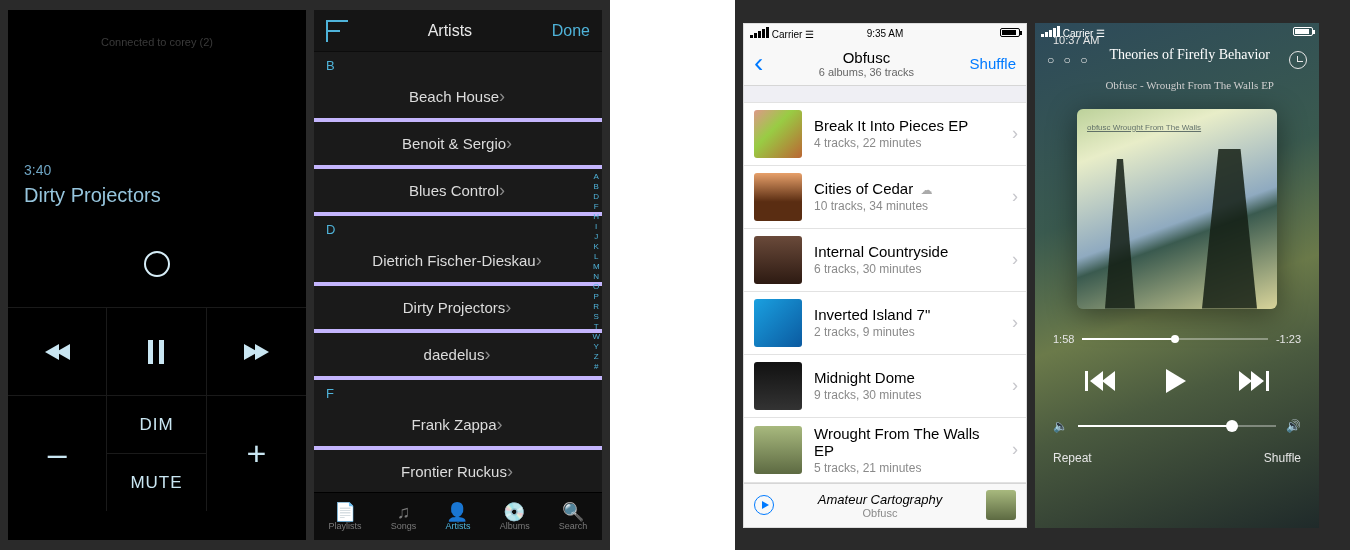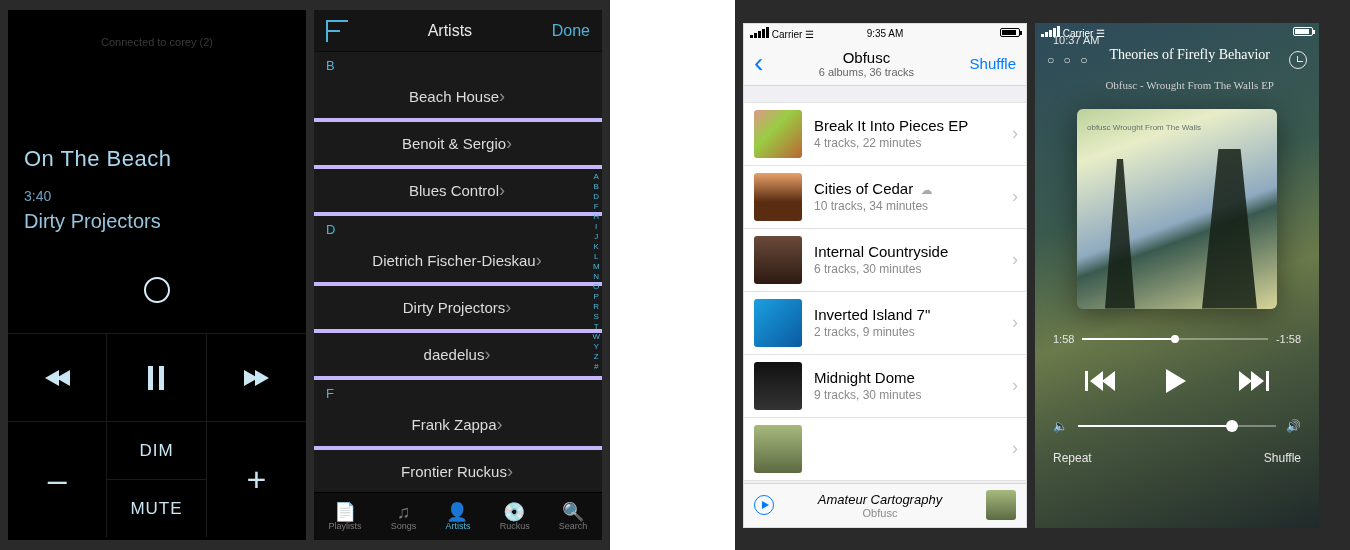--- a/index.html
+++ b/index.html
@@ -208,21 +208,21 @@
   .p4 .cover {
     width:200px; height:200px; border-radius:6px;
     background: linear-gradient(160deg,#bcd19a 0%, #e8edc8 20%, #8faac0 55%, #3a5a4f 62%, #d8d49a 100%);
     position:relative; box-shadow:0 6px 30px rgba(0,0,0,.45);
   }
   .p4 .cover::before, .p4 .cover::after{
     content:""; position:absolute; bottom:0; background:rgba(20,30,20,.85);
   }
   .p4 .cover::before{left:28px; width:30px; height:150px; clip-path: polygon(40% 0, 60% 0, 100% 100%, 0 100%);}
   .p4 .cover::after{right:20px; width:55px; height:160px; clip-path: polygon(30% 0, 70% 0, 100% 100%, 0 100%);}
-  .p4 .cover .lbl{position:absolute;left:10px;top:14px;font-size:8px;color:#455;opacity:.8;}
+  .p4 .cover .lbl{position:absolute;left:10px;top:14px;font-size:8px;color:#455;opacity:.8;text-decoration:underline;}
   .p4 .time { display:flex; align-items:center; gap:8px; padding:14px 18px 0; font-size:11px; color:#e6e6e6;}
   .p4 .track { flex:1; height:2px; background:rgba(255,255,255,.35); position:relative; }
   .p4 .track .prog { position:absolute; left:0; top:0; bottom:0; width:50%; background:#fff; }
   .p4 .track .knob { position:absolute; left:50%; top:-3px; width:8px;height:8px; background:#fff; border-radius:50%; transform:translateX(-50%);}
   .p4 .ctrls { display:flex; justify-content:space-around; align-items:center; padding:24px 30px 6px; }
   .p4 .cbtn { width:28px; height:24px; position:relative; }
   .p4 .c-prev::before,.p4 .c-prev::after,
   .p4 .c-next::before,.p4 .c-next::after{
     content:"";position:absolute;top:2px;
     border-top:10px solid transparent;border-bottom:10px solid transparent;
@@ -240,21 +240,20 @@
   .p4 .vtrack .knob{position:absolute;left:78%;top:-5px;width:12px;height:12px;background:#fff;border-radius:50%;transform:translateX(-50%);}
   .p4 .spk { font-size:12px; color:#e6e6e6; }
   .p4 .foot { display:flex; justify-content:space-between; padding:18px 18px 0; font-size:12px; color:#e6e6e6; }
 </style>
 </head>
 <body>
 
 <div class="phone p1">
   <div class="connected">Connected to corey (2)</div>
   <div class="nowplaying">
-    <div class="np-title">On The Beach</div>
     <div class="np-time">3:40</div>
     <div class="np-artist">Dirty Projectors</div>
   </div>
   <div class="ring-row">
     <span class="ring"></span>
   </div>
   <div class="grid">
     <div class="cell prev"></div>
     <div class="cell">
         <div class="pause">
@@ -336,21 +335,21 @@
         <span>W</span>
         <span>Y</span>
         <span>Z</span>
         <span>#</span>
       </div>
   </div>
   <div class="tabbar" id="p2-tabs">
       <div class="tab"><span class="ticon">📄</span><span>Playlists</span></div>
       <div class="tab"><span class="ticon">♫</span><span>Songs</span></div>
       <div class="tab active"><span class="ticon">👤</span><span>Artists</span></div>
-      <div class="tab"><span class="ticon">💿</span><span>Ruckus</span></div>
+      <div class="tab"><span class="ticon">💿</span><span>Albums</span></div>
       <div class="tab"><span class="ticon">🔍</span><span>Search</span></div>
     </div>
 </div>
 
 <div class="white-gap"></div>
 
 <div class="phone p3">
   <div class="status">
     <span><span class="sig">
           <i></i>
@@ -406,20 +405,24 @@
       <div class="arow">
         <div class="art a5"></div>
         <div class="atxt">
           <div class="atitle">Midnight Dome</div>
           <div class="asub">9 tracks, 30 minutes</div>
         </div>
         <span class="chev">›</span>
       </div>
       <div class="arow">
         <div class="art a6"></div>
+        <div class="atxt">
+          <div class="atitle">Wrought From The Walls EP</div>
+          <div class="asub">5 tracks, 21 minutes</div>
+        </div>
         <span class="chev">›</span>
       </div>
     </div>
   <div class="npbar">
     <span class="play"></span>
     <div class="mid">
       <div class="t">Amateur Cartography</div>
       <div class="s">Obfusc</div>
     </div>
     <span class="mini"></span>
@@ -451,21 +454,21 @@
       <div class="lbl">obfusc
 Wrought From The Walls</div>
     </div>
   </div>
   <div class="time">
     <span>1:58</span>
     <div class="track">
         <div class="prog"></div>
         <div class="knob"></div>
       </div>
-    <span>-1:58</span>
+    <span>-1:23</span>
   </div>
   <div class="ctrls">
     <div class="cbtn c-prev">
         <span class="bar"></span>
       </div>
     <div class="cbtn c-play"></div>
     <div class="cbtn c-next">
         <span class="bar"></span>
       </div>
   </div>

